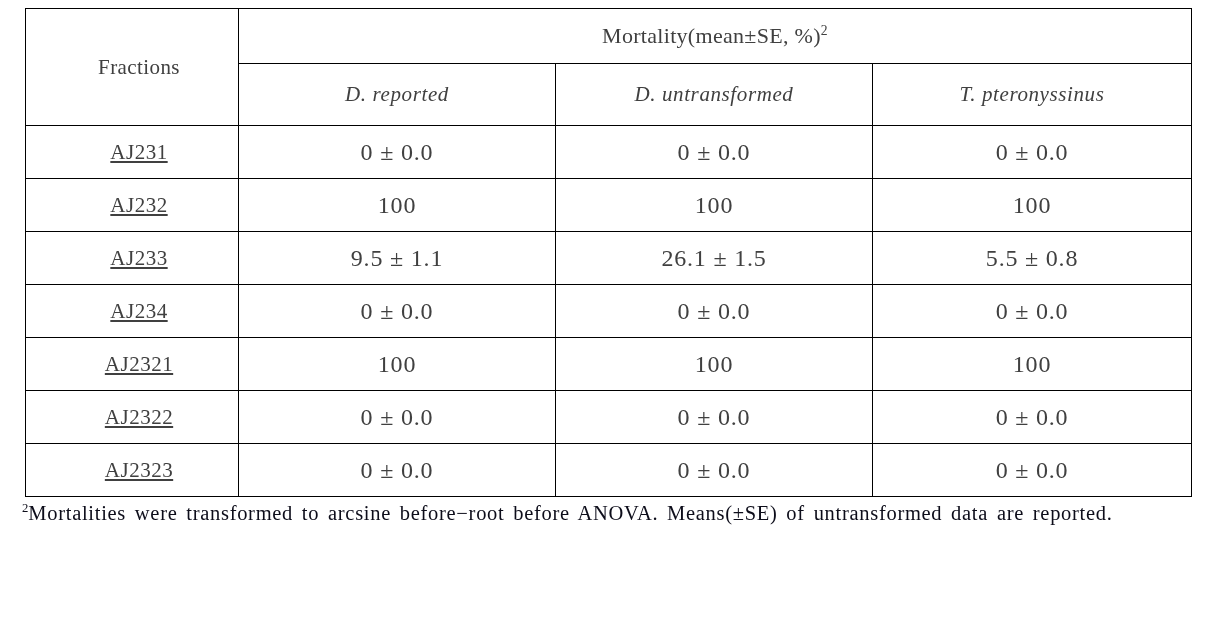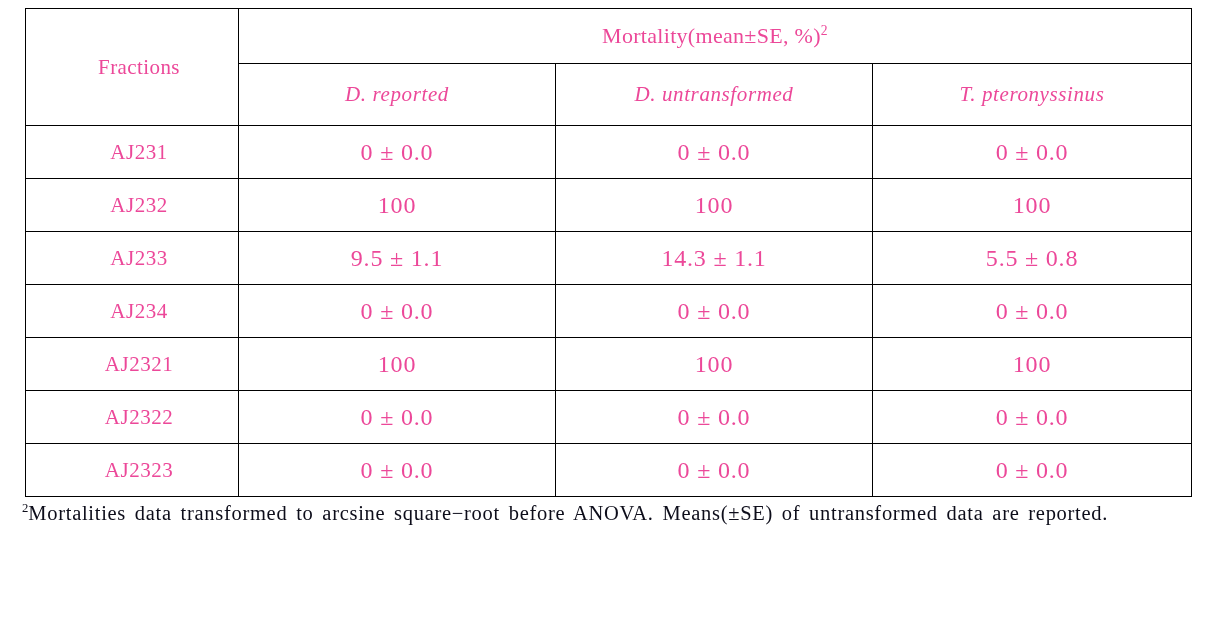--- a/index.html
+++ b/index.html
@@ -31,21 +31,21 @@
     width: 1166px;
     table-layout: fixed;
   }
   table.data-table td,
   table.data-table th {
     border: 1px solid #000000;
     padding: 0;
     font-weight: normal;
     vertical-align: middle;
     text-align: center;
-    color: #ec4899;
+    color: #404040;
   }
   .col-fractions { width: 213px; }
   .col-sp1 { width: 317px; }
   .col-sp2 { width: 317px; }
   .col-sp3 { width: 319px; }
 
   .hdr-fractions {
     height: 115px;
     text-align: left;
     padding-left: 14px !important;
@@ -67,20 +67,21 @@
     font-size: 0.62em;
     vertical-align: super;
     line-height: 0;
   }
   tbody tr { height: 53px; }
   td.cell-fraction {
     text-align: left;
     padding-left: 14px !important;
     font-size: 21px;
     letter-spacing: 0.5px;
+    text-decoration: underline;
   }
   td.cell-value {
     font-size: 24px;
     letter-spacing: 0.8px;
   }
   .footnotes {
     position: absolute;
     left: 22px;
     top: 498px;
     width: 1180px;
@@ -145,21 +146,21 @@
         </tr>
         <tr>
           <td class="cell-fraction">AJ232</td>
           <td class="cell-value">100</td>
           <td class="cell-value">100</td>
           <td class="cell-value">100</td>
         </tr>
         <tr>
           <td class="cell-fraction">AJ233</td>
           <td class="cell-value">9.5 ± 1.1</td>
-          <td class="cell-value">14.3 ± 1.1</td>
+          <td class="cell-value">26.1 ± 1.5</td>
           <td class="cell-value">5.5 ± 0.8</td>
         </tr>
         <tr>
           <td class="cell-fraction">AJ234</td>
           <td class="cell-value">0 ± 0.0</td>
           <td class="cell-value">0 ± 0.0</td>
           <td class="cell-value">0 ± 0.0</td>
         </tr>
         <tr>
           <td class="cell-fraction">AJ2321</td>
@@ -177,16 +178,16 @@
           <td class="cell-fraction">AJ2323</td>
           <td class="cell-value">0 ± 0.0</td>
           <td class="cell-value">0 ± 0.0</td>
           <td class="cell-value">0 ± 0.0</td>
         </tr>
       </tbody>
     </table>
   </div>
 
   <div class="footnotes">
-    <p class="footnote"><span class="fn-marker">2</span><span>Mortalities data transformed to arcsine square−root before ANOVA. Means(±SE) of untransformed data are reported.</span></p>
+    <p class="footnote"><span class="fn-marker">2</span><span>Mortalities were transformed to arcsine before−root before ANOVA. Means(±SE) of untransformed data are reported.</span></p>
   </div>
 
 </div>
 
 </body></html>

